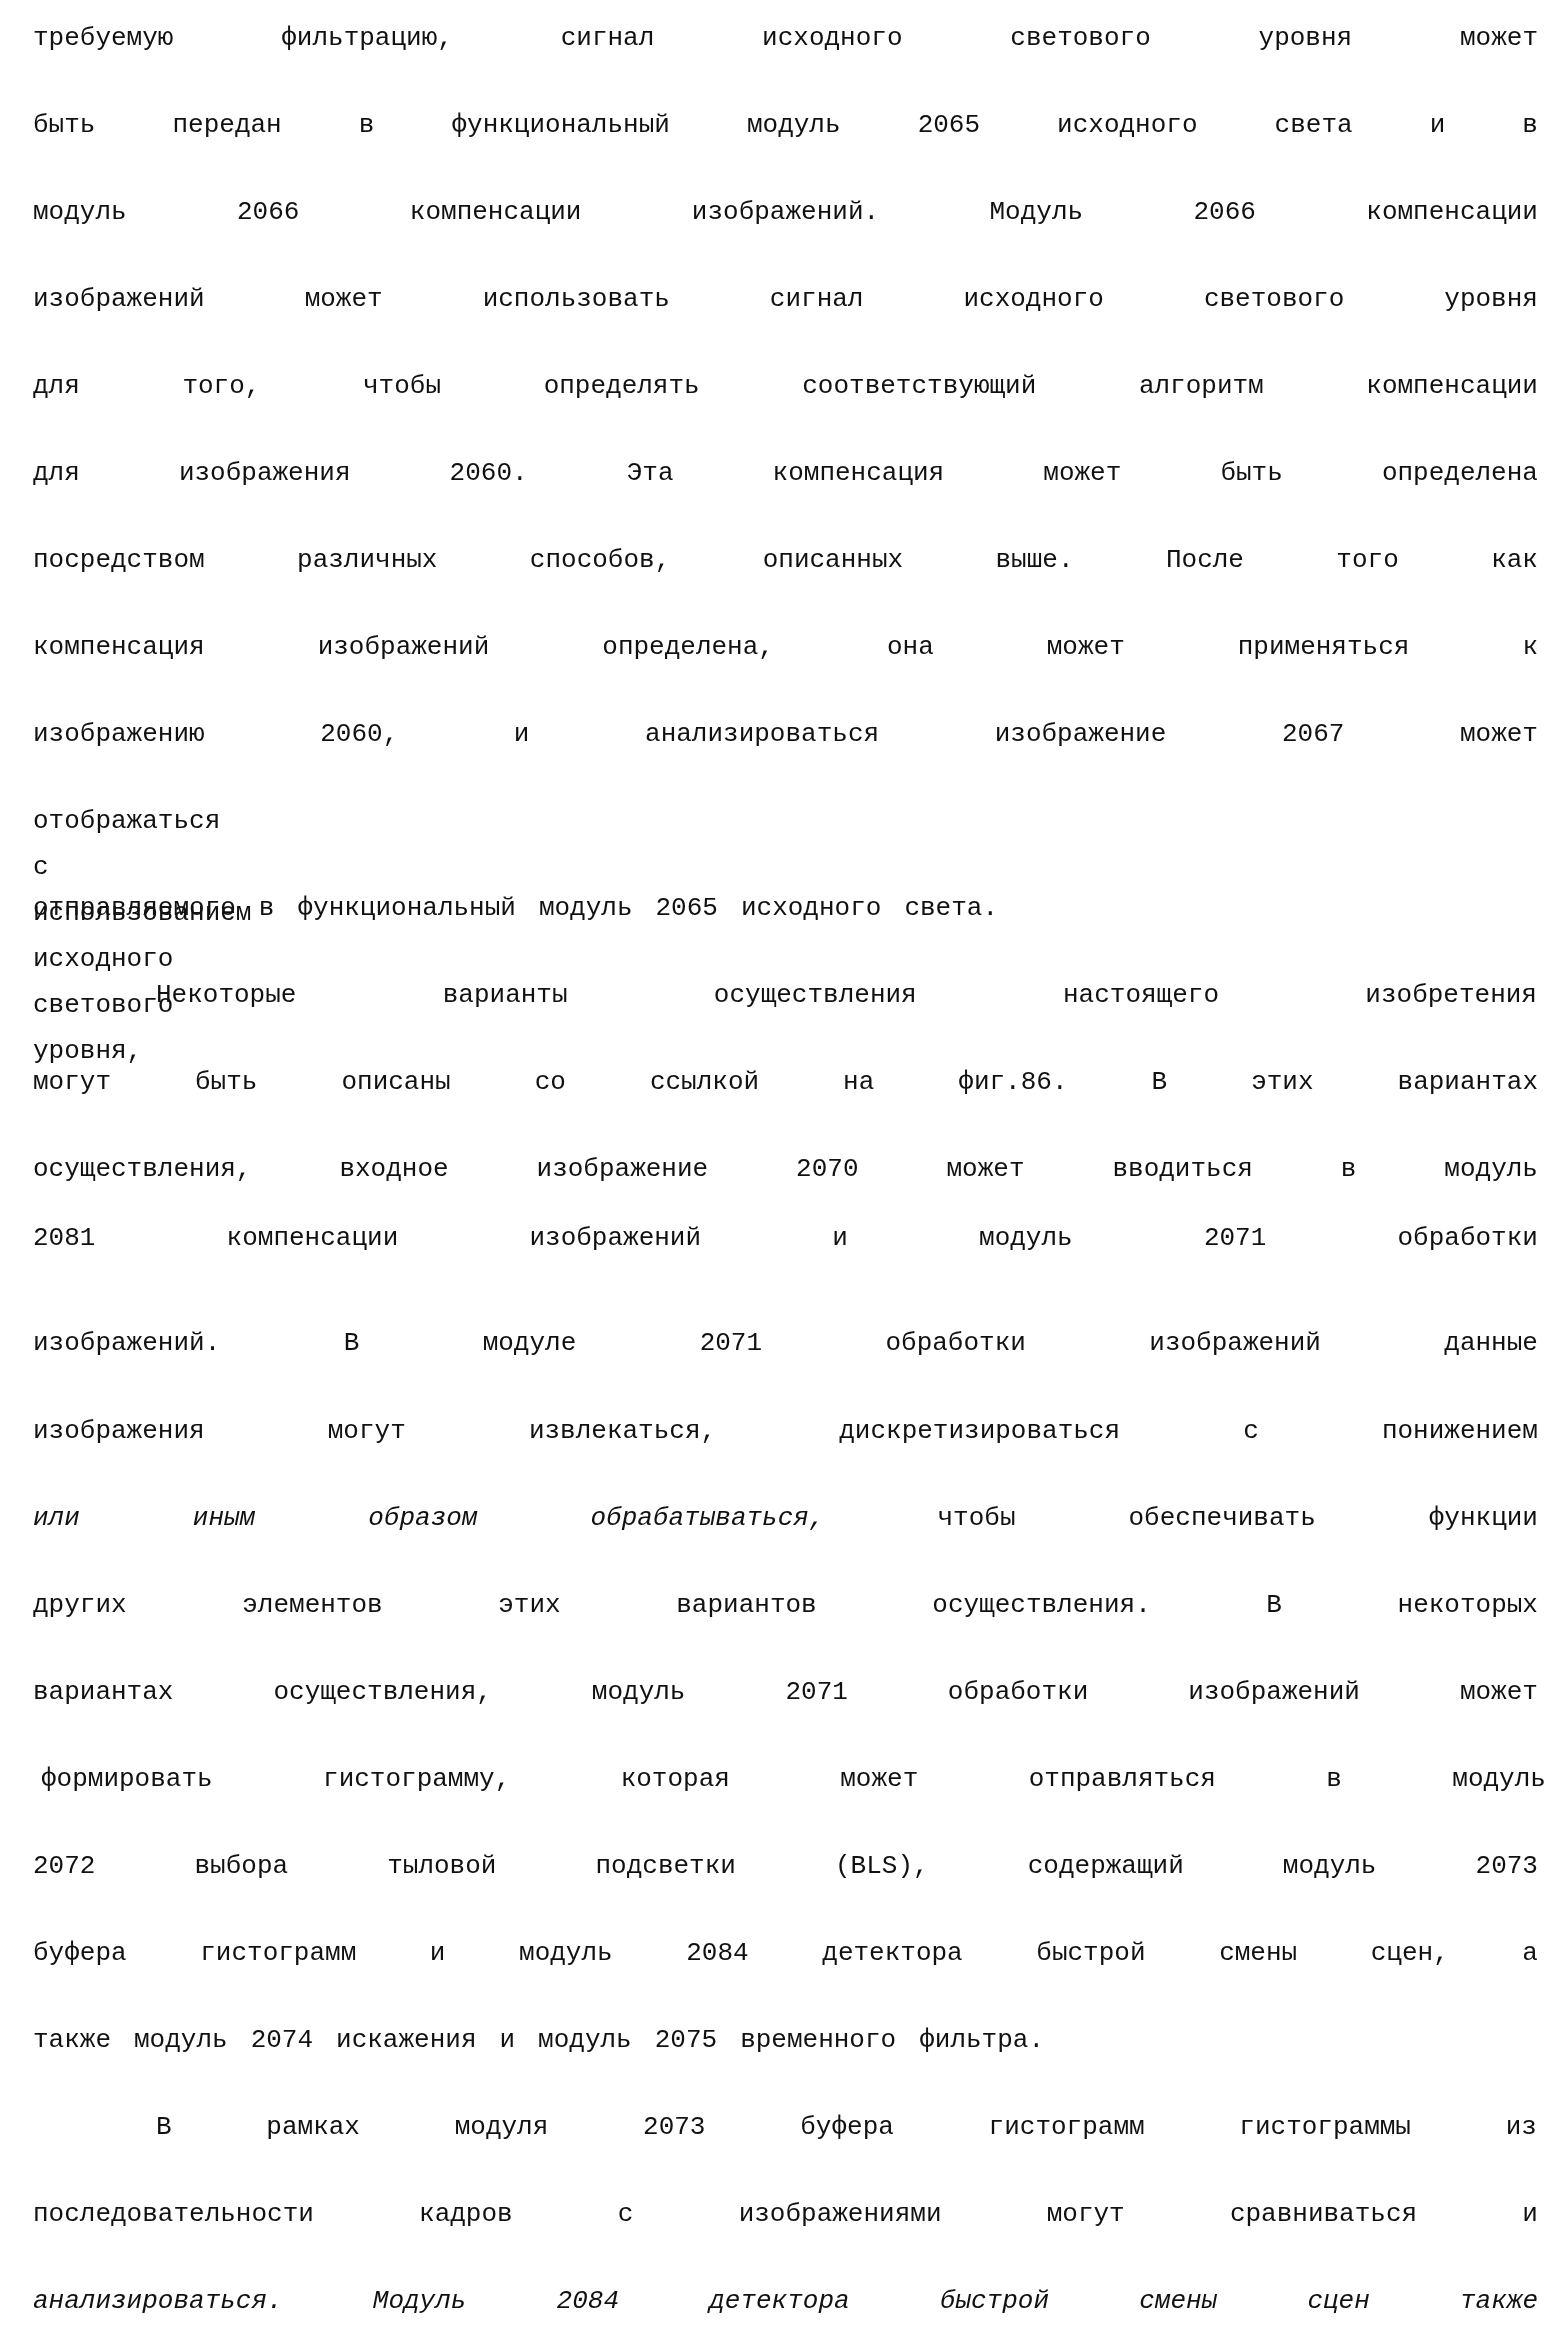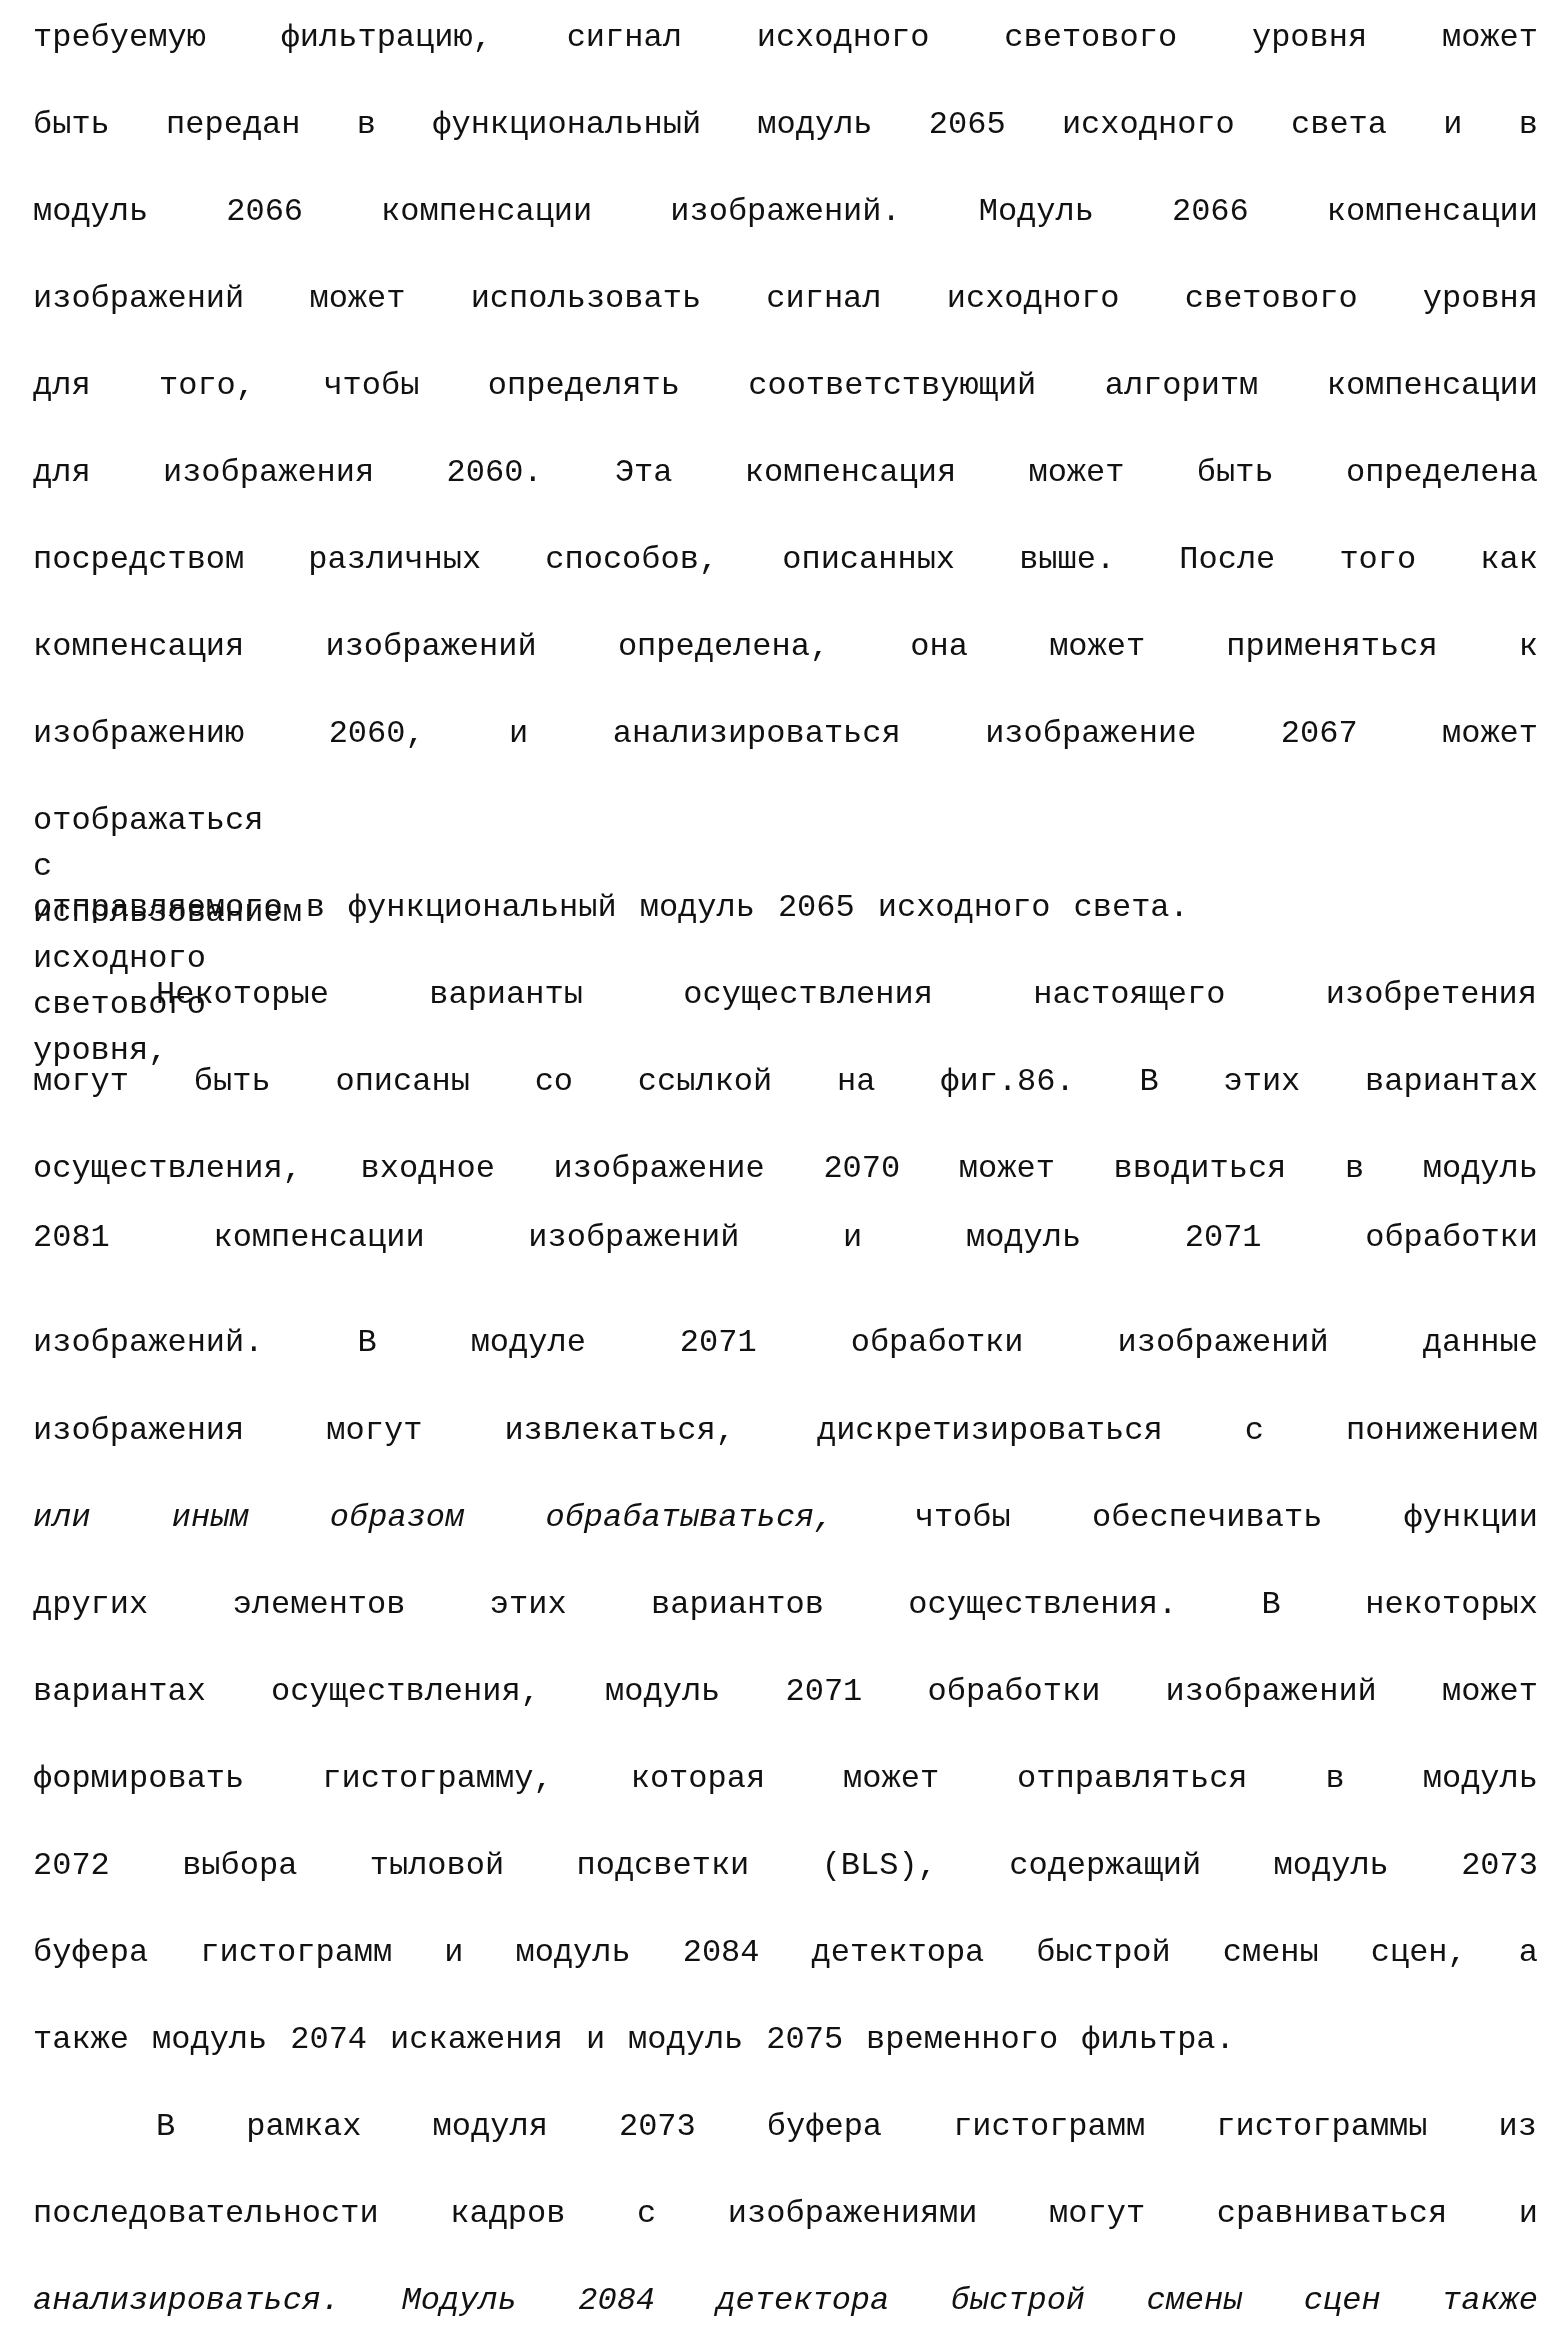--- a/index.html
+++ b/index.html
@@ -26,21 +26,21 @@
       position: absolute;
       left: 33px;
       top: 0;
       width: 1505px;
     }
     .line {
       position: absolute;
       left: 0;
       width: 1505px;
       height: 46px;
-      font-size: 32px;
+      font-size: 26px;
       line-height: 46px;
       white-space: pre;
       display: flex;
       flex-wrap: nowrap;
       align-items: baseline;
     }
     .line.justify {
       justify-content: space-between;
     }
     .line.left {
@@ -78,21 +78,21 @@
       <div class="line left" style="top: 885px;"><span class="word">отправляемого</span><span class="word">в</span><span class="word">функциональный</span><span class="word">модуль</span><span class="word">2065</span><span class="word">исходного</span><span class="word">света.</span></div>
       <div class="line justify indent" style="top: 972px;"><span class="word">Некоторые</span><span class="word">варианты</span><span class="word">осуществления</span><span class="word">настоящего</span><span class="word">изобретения</span></div>
       <div class="line justify" style="top: 1059px;"><span class="word">могут</span><span class="word">быть</span><span class="word">описаны</span><span class="word">со</span><span class="word">ссылкой</span><span class="word">на</span><span class="word">фиг.86.</span><span class="word">В</span><span class="word">этих</span><span class="word">вариантах</span></div>
       <div class="line justify" style="top: 1146px;"><span class="word">осуществления,</span><span class="word">входное</span><span class="word">изображение</span><span class="word">2070</span><span class="word">может</span><span class="word">вводиться</span><span class="word">в</span><span class="word">модуль</span></div>
       <div class="line justify" style="top: 1215px;"><span class="word">2081</span><span class="word">компенсации</span><span class="word">изображений</span><span class="word">и</span><span class="word">модуль</span><span class="word">2071</span><span class="word">обработки</span></div>
       <div class="line justify" style="top: 1320px;"><span class="word">изображений.</span><span class="word">В</span><span class="word">модуле</span><span class="word">2071</span><span class="word">обработки</span><span class="word">изображений</span><span class="word">данные</span></div>
       <div class="line justify" style="top: 1408px;"><span class="word">изображения</span><span class="word">могут</span><span class="word">извлекаться,</span><span class="word">дискретизироваться</span><span class="word">с</span><span class="word">понижением</span></div>
       <div class="line justify" style="top: 1495px; gap: 24px;"><span class="word italic">или</span><span class="word italic">иным</span><span class="word italic">образом</span><span class="word italic">обрабатываться,</span><span class="word">чтобы</span><span class="word">обеспечивать</span><span class="word">функции</span></div>
       <div class="line justify" style="top: 1582px;"><span class="word">других</span><span class="word">элементов</span><span class="word">этих</span><span class="word">вариантов</span><span class="word">осуществления.</span><span class="word">В</span><span class="word">некоторых</span></div>
       <div class="line justify" style="top: 1669px;"><span class="word">вариантах</span><span class="word">осуществления,</span><span class="word">модуль</span><span class="word">2071</span><span class="word">обработки</span><span class="word">изображений</span><span class="word">может</span></div>
-      <div class="line justify" style="top: 1756px;"><span class="word">формировать</span><span class="word">гистограмму,</span><span class="word">которая</span><span class="word">может</span><span class="word">отправляться</span><span class="word">в</span><span class="word">модуль</span></div>
+      <div class="line justify" style="top: 1756px; margin-left: 8px;"><span class="word">формировать</span><span class="word">гистограмму,</span><span class="word">которая</span><span class="word">может</span><span class="word">отправляться</span><span class="word">в</span><span class="word">модуль</span></div>
       <div class="line justify" style="top: 1843px; text-align: center;"><span class="word">2072</span><span class="word">выбора</span><span class="word">тыловой</span><span class="word">подсветки</span><span class="word">(BLS),</span><span class="word">содержащий</span><span class="word">модуль</span><span class="word">2073</span></div>
       <div class="line justify" style="top: 1930px;"><span class="word">буфера</span><span class="word">гистограмм</span><span class="word">и</span><span class="word">модуль</span><span class="word">2084</span><span class="word">детектора</span><span class="word">быстрой</span><span class="word">смены</span><span class="word">сцен,</span><span class="word">а</span></div>
       <div class="line left" style="top: 2017px;"><span class="word">также</span><span class="word">модуль</span><span class="word">2074</span><span class="word">искажения</span><span class="word">и</span><span class="word">модуль</span><span class="word">2075</span><span class="word">временного</span><span class="word">фильтра.</span></div>
       <div class="line justify indent" style="top: 2104px;"><span class="word">В</span><span class="word">рамках</span><span class="word">модуля</span><span class="word">2073</span><span class="word">буфера</span><span class="word">гистограмм</span><span class="word">гистограммы</span><span class="word">из</span></div>
       <div class="line justify" style="top: 2191px;"><span class="word">последовательности</span><span class="word">кадров</span><span class="word">с</span><span class="word">изображениями</span><span class="word">могут</span><span class="word">сравниваться</span><span class="word">и</span></div>
       <div class="line justify" style="top: 2278px; font-style: italic;"><span class="word">анализироваться.</span><span class="word">Модуль</span><span class="word">2084</span><span class="word">детектора</span><span class="word">быстрой</span><span class="word">смены</span><span class="word">сцен</span><span class="word">также</span></div>
     </div>
 </div>
 
 

